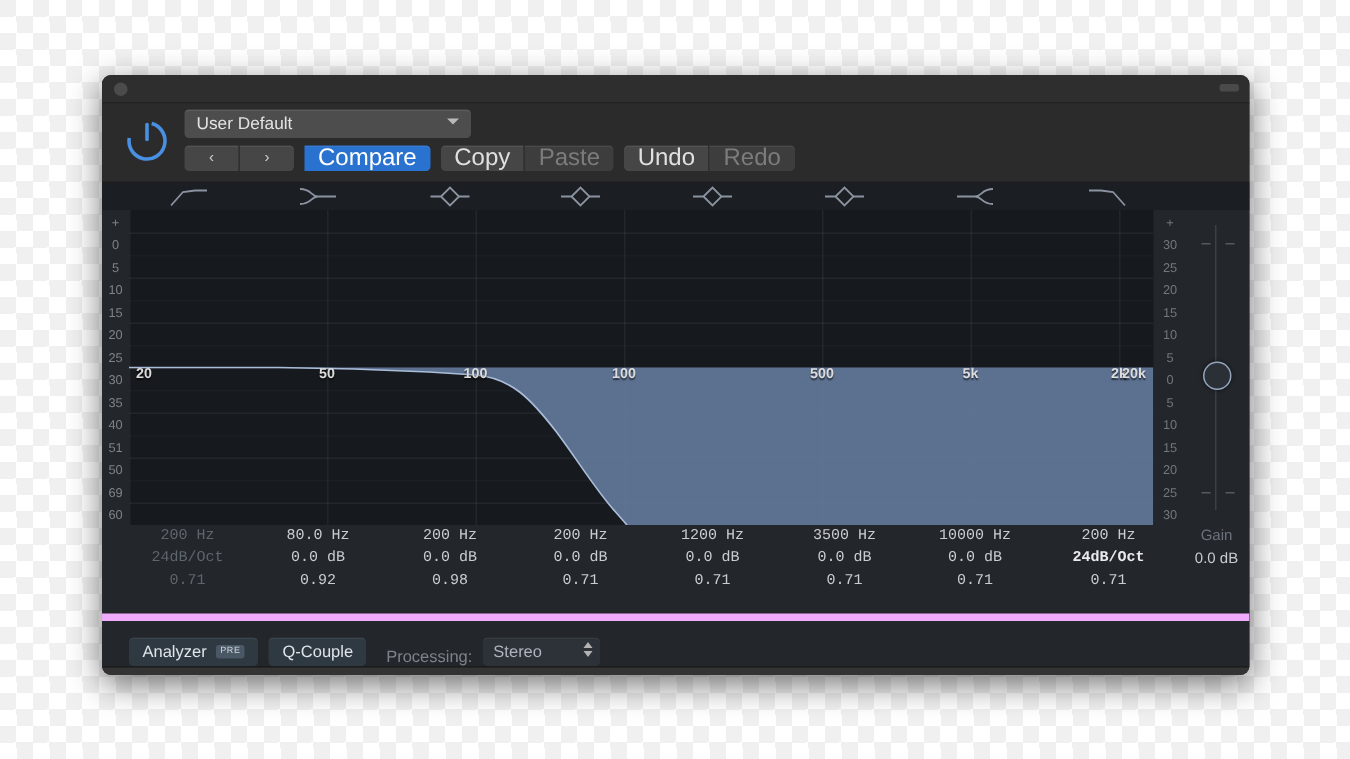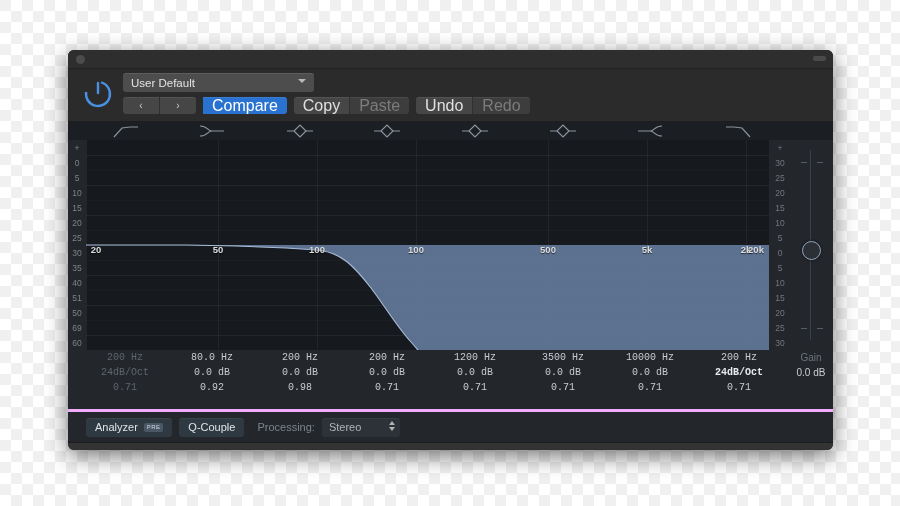--- a/index.html
+++ b/index.html
@@ -227,22 +227,22 @@
   .pcol .pv.bold { font-weight: bold; color: #e8eaee; }
   .gaincol { position: absolute; top: 0; left: 725px; width: 46px; text-align: center; transform: translateX(-5px); }
   .gaincol .glabel { font-size: 10px; color: #6d737b; line-height: 15px; }
   .gaincol .gval { font-size: 10px; color: #c9ccd1; line-height: 15px; }
 
   
   .bottombar {
     position: relative;
     height: 30px;
     background: #23262b;
-    border-top: 3px solid #f0abfc;
-    display: flex; align-items: center;
+    border-top: 5px solid #f0abfc;
+    display: flex; align-items: flex-end;
     padding-left: 18px;
     gap: 7px;
   }
   .bbtn {
     height: 19px;
     padding: 0 9px;
     border-radius: 3px;
     background: #2f3942;
     color: #dfe4ea;
     font-size: 11px;

